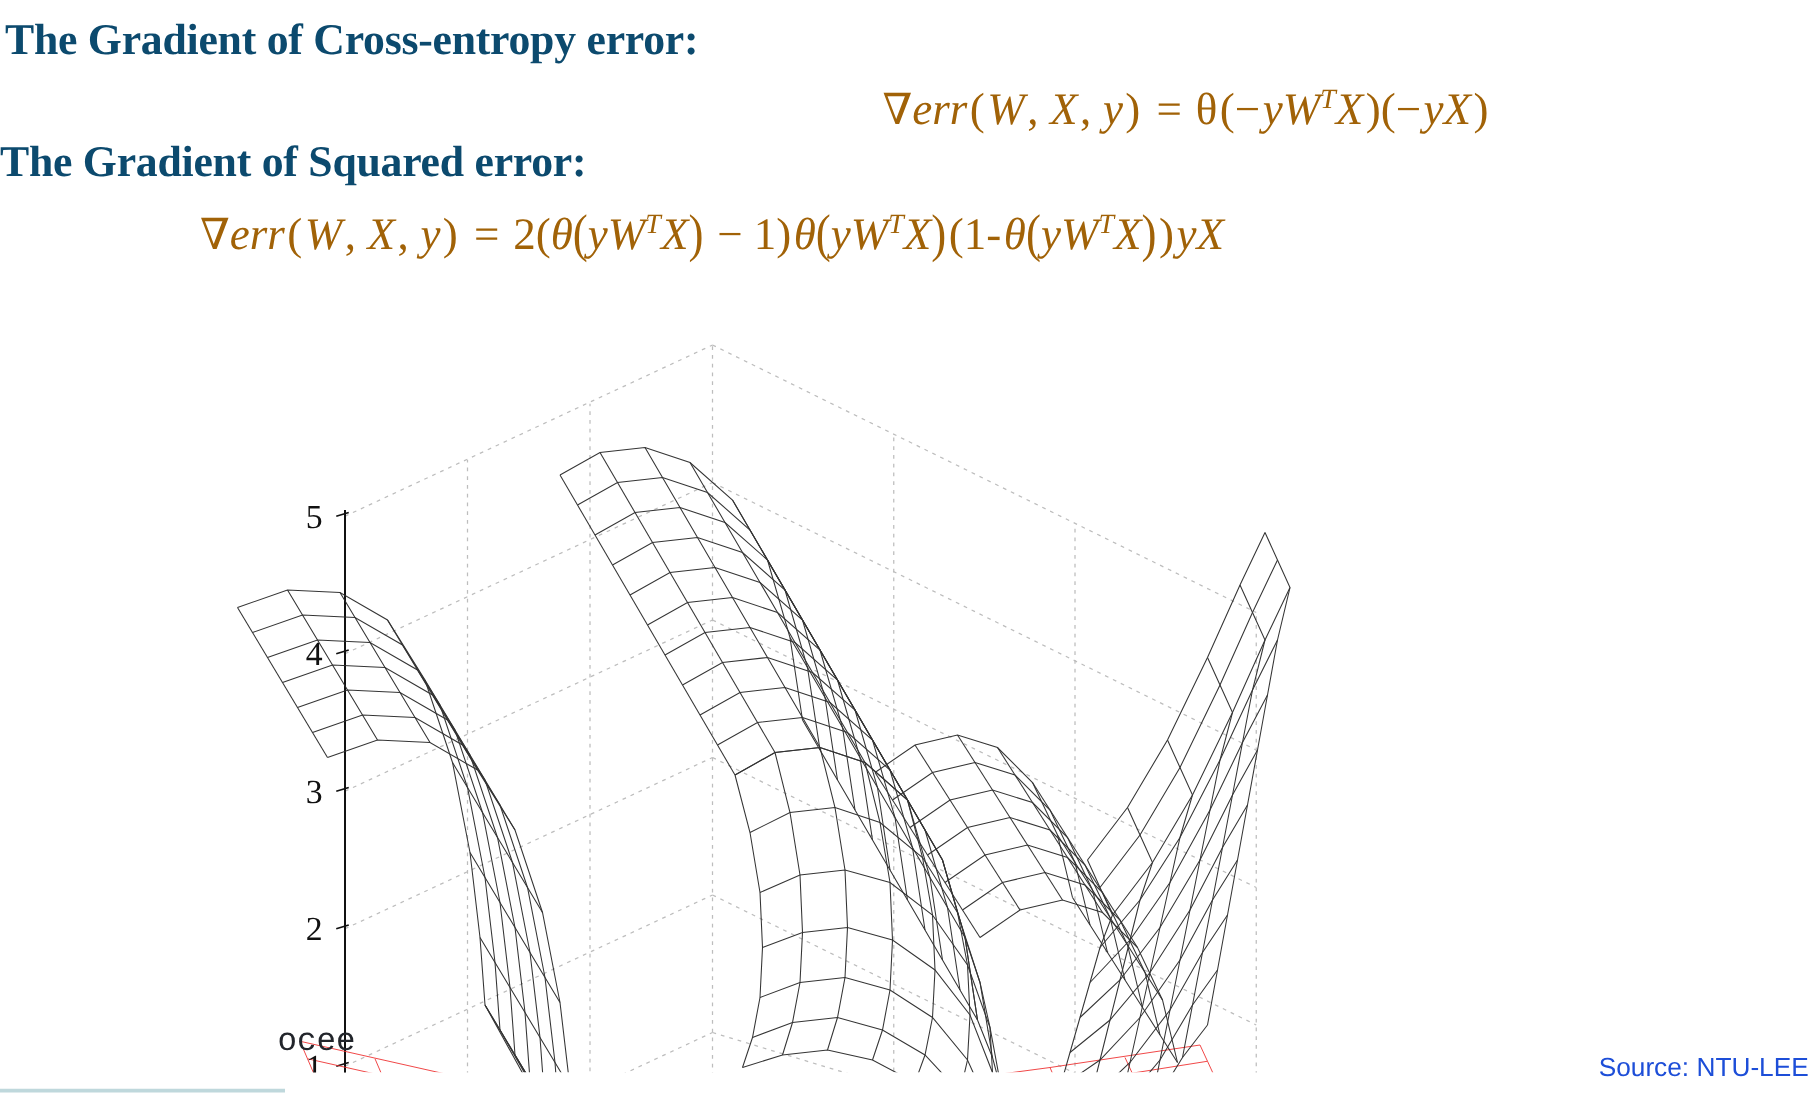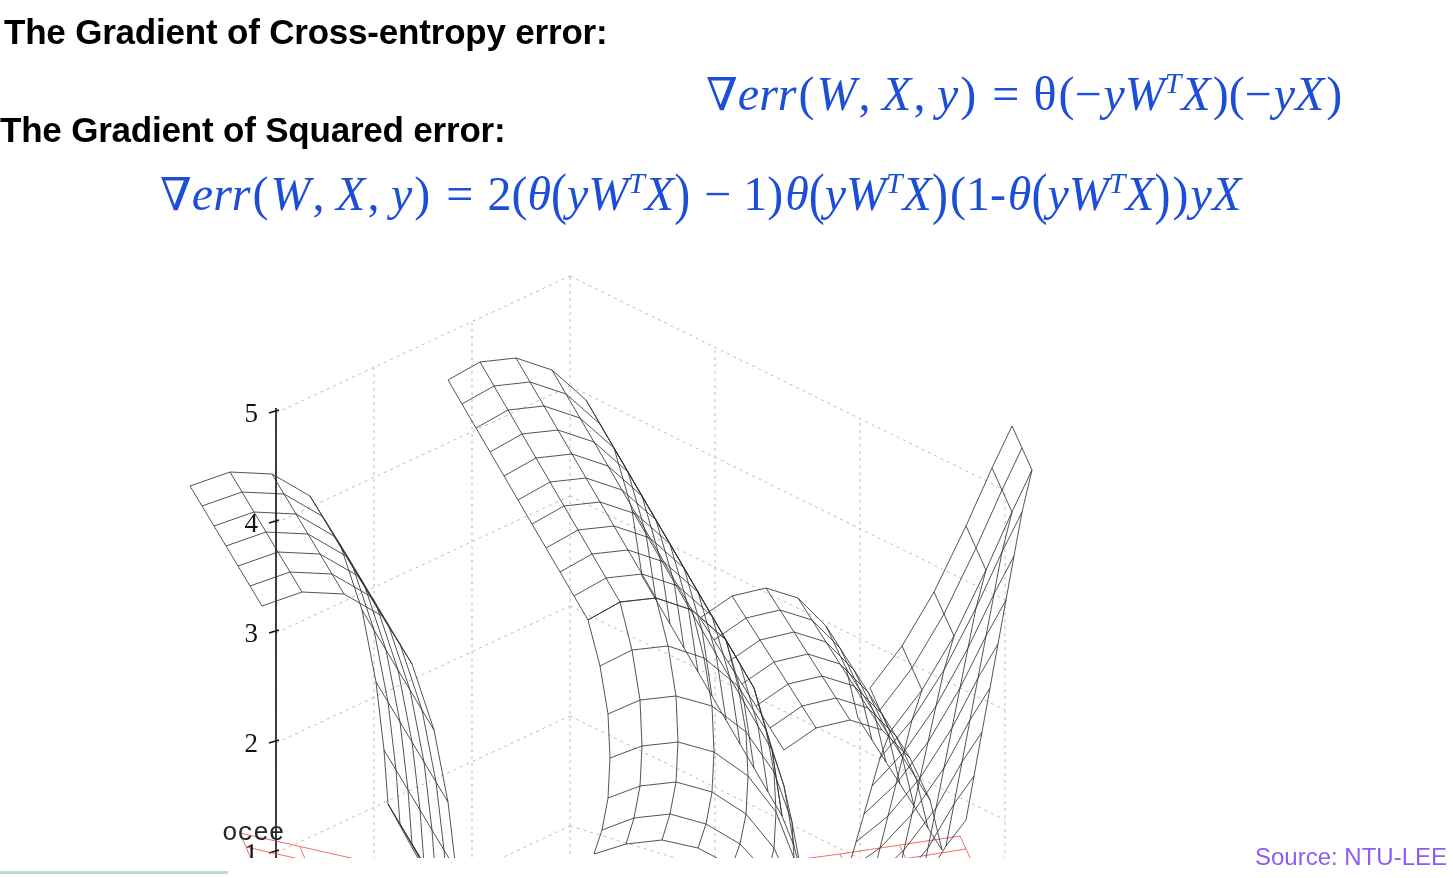--- a/index.html
+++ b/index.html
@@ -13,39 +13,39 @@
     height: 878px;
     position: relative;
     overflow: hidden;
     font-family: "Liberation Sans", sans-serif;
     color: #000000;
   }
 
   
   .heading {
     position: absolute;
-    color: #000000;
-    font-family: Liberation Sans, sans-serif;
+    color: #0c4a6e;
+    font-family: Liberation Serif, serif;
     font-weight: bold;
     font-size: 35px;
     line-height: 1;
     white-space: nowrap;
     letter-spacing: -0.2px;
   }
   #heading-cross-entropy { left: 4px;  top: 14px; }
   #heading-squared       { left: 0;  top: 112px; }
 
   
   .equation {
     position: absolute;
     font-family: "Liberation Serif", serif;
-    font-size: 48px;
+    font-size: 36px;
     line-height: 1;
     white-space: nowrap;
-    color: #1d4ed8;
+    color: #a16207;
   }
   #equation-cross-entropy { left: 706px; top: 68px; }
   #equation-squared       { left: 160px; top: 168px; }
 
   .eq i { font-style: italic; }
   .eq .up { font-style: normal; }
   .eq sup {
     font-size: 0.62em;
     vertical-align: super;
     font-style: italic;
@@ -81,22 +81,22 @@
     font-family: Liberation Mono, monospace;
     font-size: 26px;
     color: #22252b;
     white-space: nowrap;
   }
   #source-note {
     position: absolute;
     right: 6px;
     top: 843px;
     font-family: "Liberation Sans", sans-serif;
-    font-size: 24px;
-    color: #8b5cf6;
+    font-size: 21px;
+    color: #1d4ed8;
     white-space: nowrap;
   }
   #bottom-accent-bar {
     position: absolute;
     left: 0;
     top: 871px;
     width: 228px;
     height: 3px;
     background: #bfd8dc;
   }

